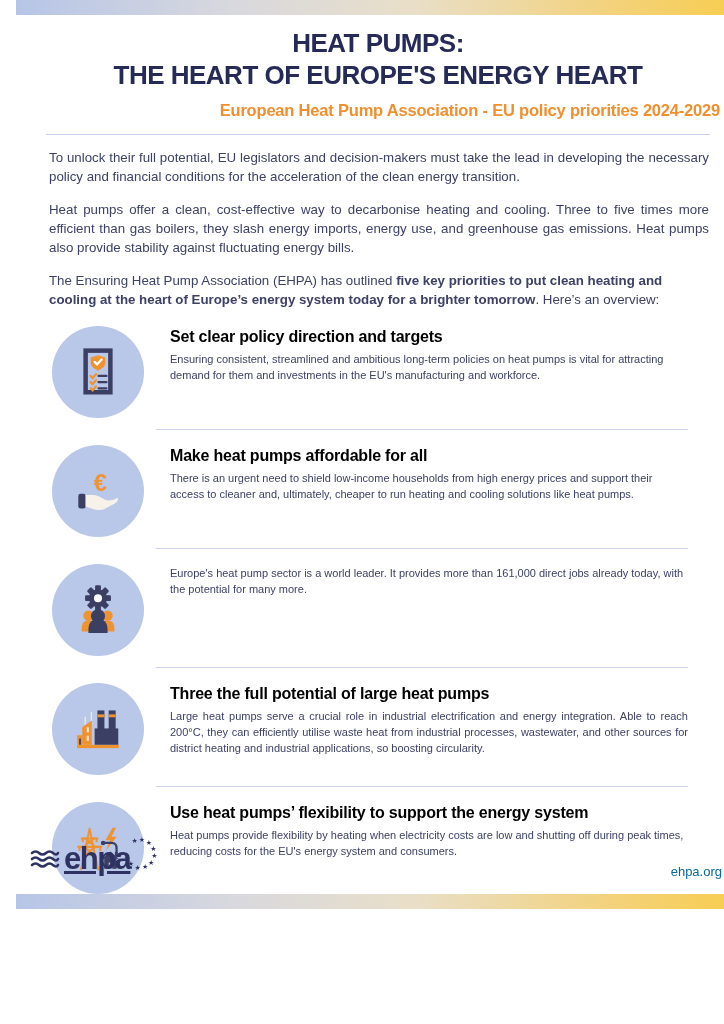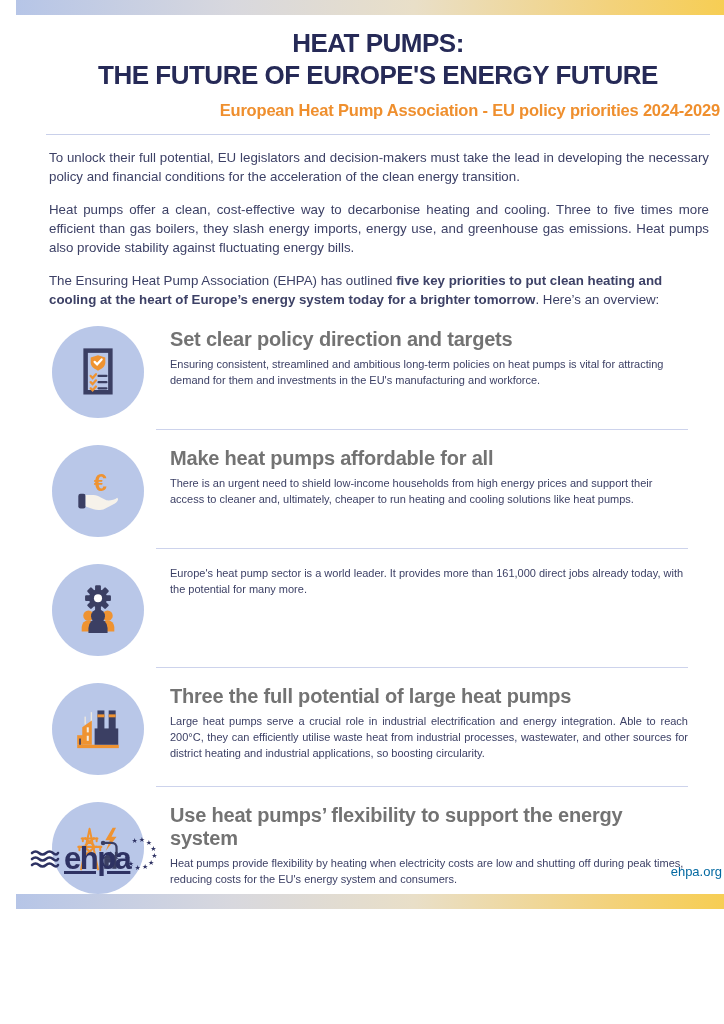--- a/index.html
+++ b/index.html
@@ -34,22 +34,22 @@
   .intro b{font-weight:bold;}
 
   .items{margin-top:17px;}
   .item{display:flex;align-items:flex-start;padding:0 52px 0 36px;margin-top:15px;}
   .icon-circle{
     flex:none;width:92px;height:92px;border-radius:50%;background:#b9c7e8;
     display:flex;align-items:center;justify-content:center;
   }
   .item-body{margin-left:26px;padding-top:2px;}
   .item-title{
-    margin:0 0 6px;font-size:20px;font-weight:bold;letter-spacing:-0.2px;
-    color:#737373;font-stretch:condensed;
+    margin:0 0 6px;font-size:16px;font-weight:bold;letter-spacing:-0.2px;
+    color:#000000;font-stretch:condensed;
   }
   .item-text{margin:0;font-size:11px;line-height:1.45;color:#3d4166;text-align:left;}
   .item-text.justify{text-align:justify;}
   .item-divider{height:1px;background:#cdd3ec;margin:11px 52px 0 140px;}
 
   .cta-row{display:flex;align-items:center;justify-content:center;gap:18px;margin-top:24px;flex-direction:column;}
   .cta-text{font-size:21px;font-weight:bold;letter-spacing:-0.3px;color:#2e3263;font-stretch:condensed;}
   .cta-text .hl{color:#ef8f2e;}
   .qr{width:62px;height:62px;line-height:0;}
 
@@ -62,21 +62,21 @@
 </style>
 </head>
 <body>
 
 <div class="page">
 
   <div class="grad-bar top"></div>
 
   <div class="doc-title">
     <div>HEAT PUMPS:</div>
-    <div>THE FUTURE OF EUROPE'S ENERGY FUTURE</div>
+    <div>THE HEART OF EUROPE'S ENERGY HEART</div>
   </div>
   <div class="doc-subtitle">European Heat Pump Association - EU policy priorities 2024-2029</div>
 
   <div class="rule"></div>
 
   <div class="intro">
     <p>To unlock their full potential, EU legislators and decision-makers must take the lead in developing the necessary policy and financial conditions for the acceleration of the clean energy transition.</p>
     <p>Heat pumps offer a clean, cost-effective way to decarbonise heating and cooling. Three to five times more efficient than gas boilers, they slash energy imports, energy use, and greenhouse gas emissions. Heat pumps also provide stability against fluctuating energy bills.</p>
     <p class="last"><span>The Ensuring Heat Pump Association (EHPA) has outlined </span><b>five key priorities to put clean heating and cooling at the heart of Europe’s energy system today for a brighter tomorrow</b><span>. Here’s an overview:</span></p>
   </div>

